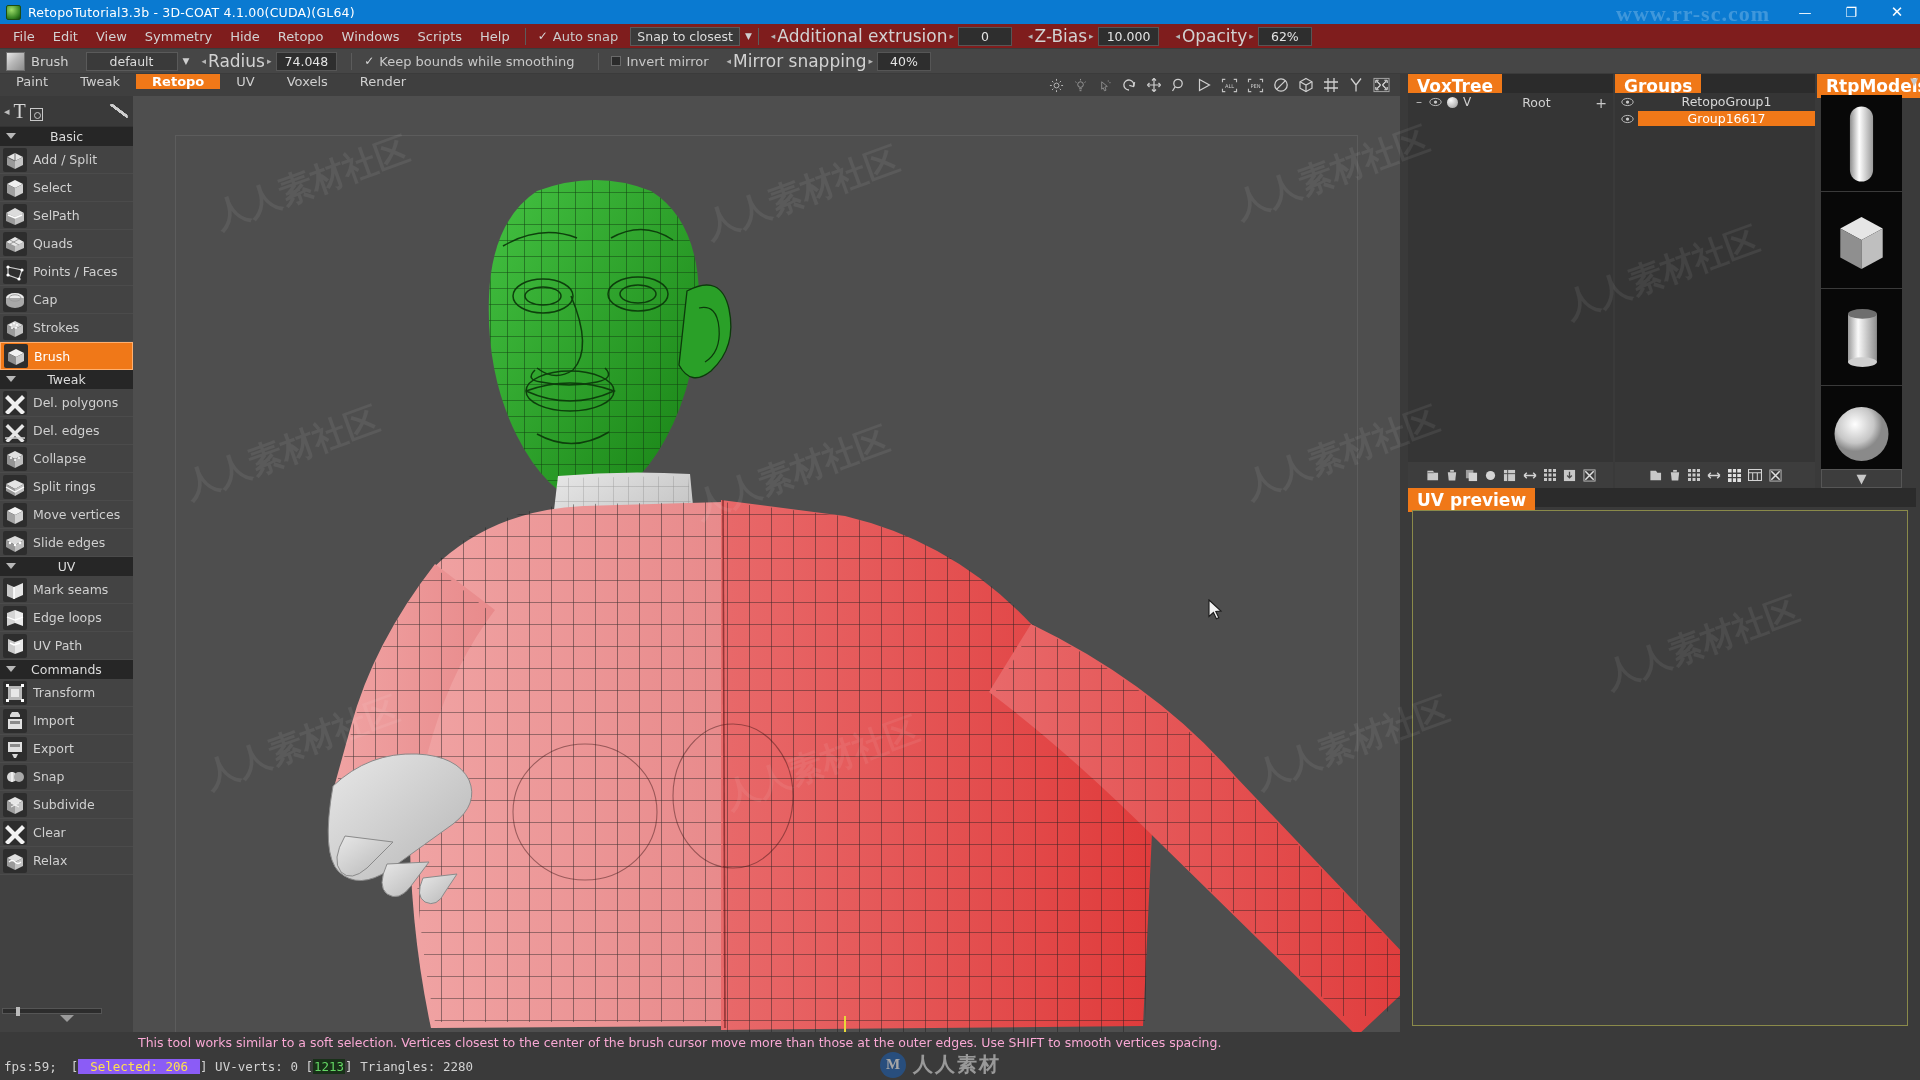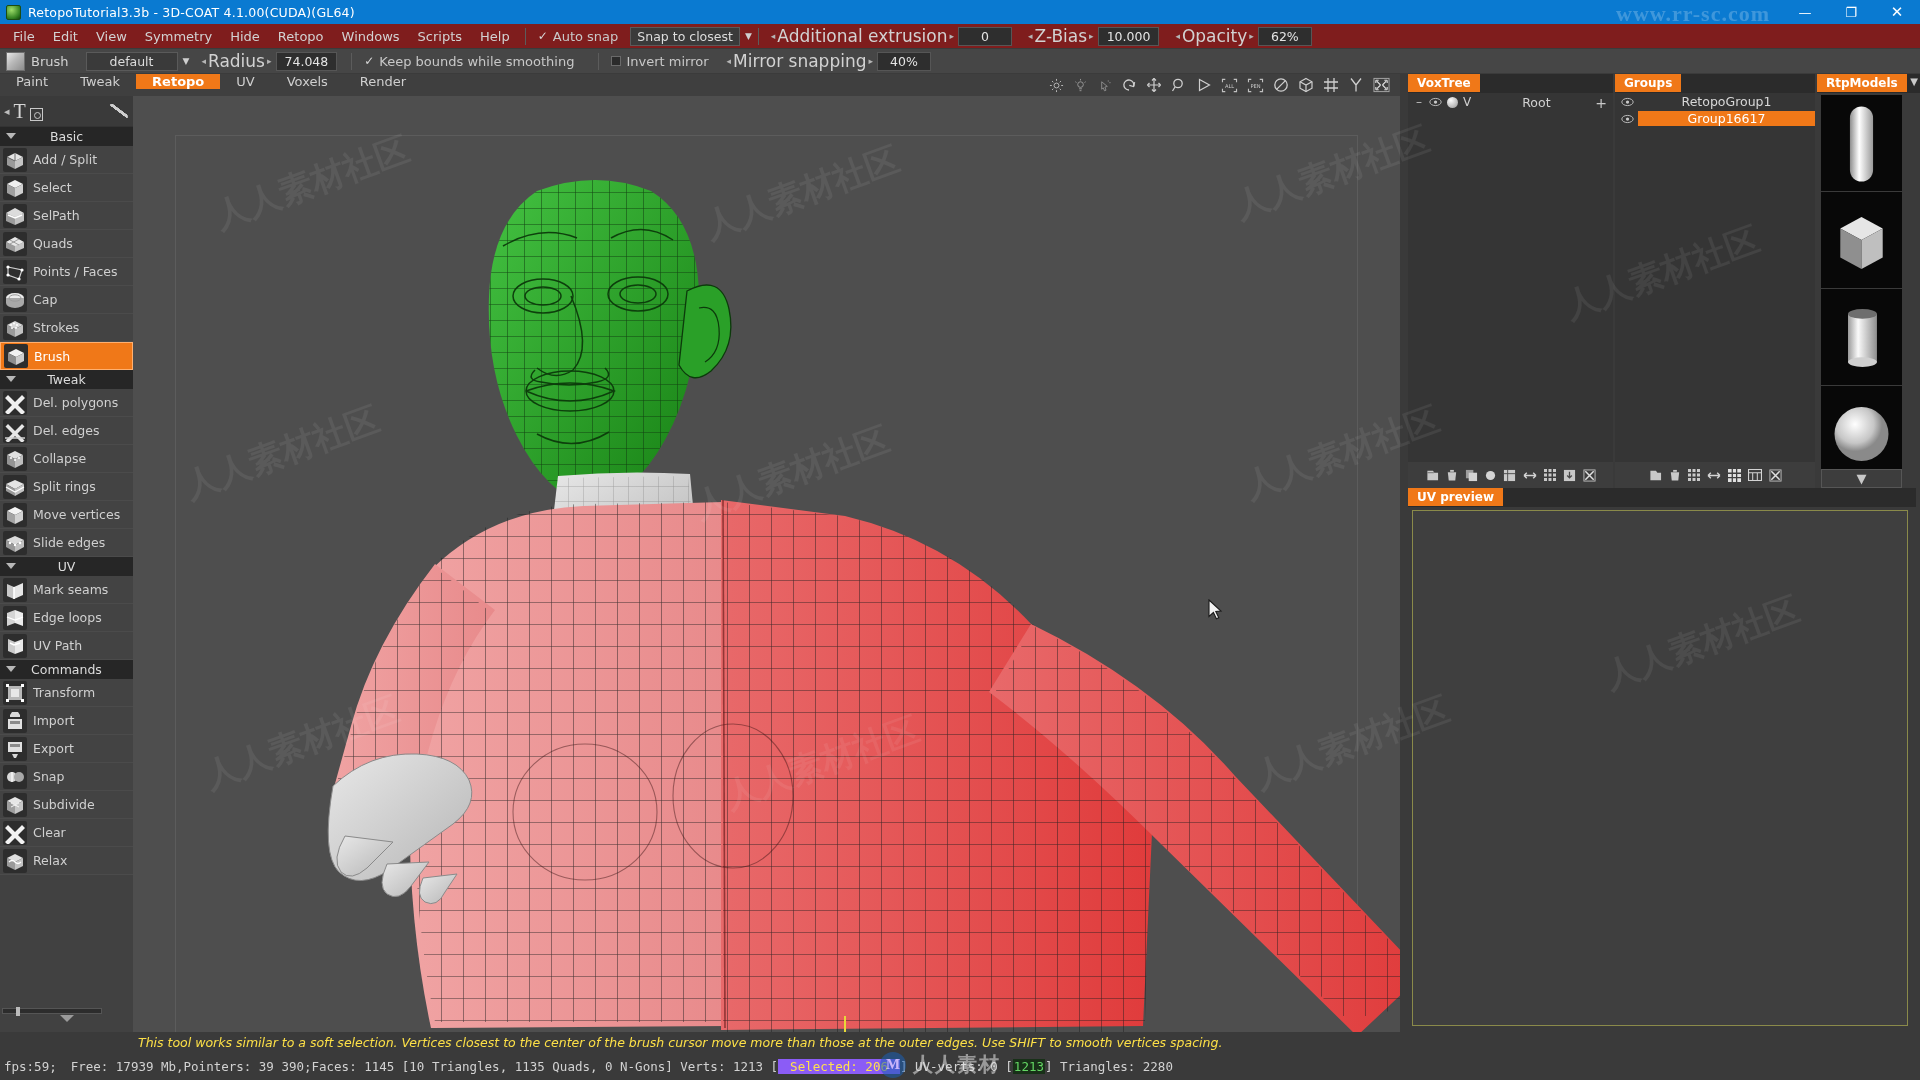--- a/index.html
+++ b/index.html
@@ -109,21 +109,21 @@
   .tool .nm { white-space:nowrap; overflow:hidden; }
 
   
   .viewport { position:absolute; left:133px; top:96px; right:520px; bottom:48px;
               background:#4e4e4e; overflow:hidden; }
   .vp-frame { position:absolute; left:42px; top:39px; right:42px; bottom:0; border:1px solid #5c5c5c; border-bottom:none;}
   .cursor-arrow { position:absolute; left:1075px; top:503px; z-index:30; }
 
   
   .rightdock { position:absolute; right:0; top:74px; width:520px; bottom:48px; background:#3a3a3a;}
-  .panel-tab { display:inline-block; background:#f07818; color:#ffffff; font-size:12px; font-weight:bold;
+  .panel-tab { display:inline-block; background:#f07818; color:#ffffff; font-size:17px; font-weight:bold;
                padding:2px 9px; }
   .panel-tabbar { height:19px; background:#2b2b2b; }
 
   .voxtree { position:absolute; left:8px; top:0; width:205px; height:414px; }
   .groups  { position:absolute; left:215px; top:0; width:200px; height:414px; }
   .rtp     { position:absolute; left:417px; top:0; right:0; height:414px; }
   .panel-body { position:absolute; left:0; right:0; top:19px; bottom:26px; background:#353535; }
   .panel-foot { position:absolute; left:0; right:0; bottom:0; height:26px; background:#3d3d3d;
                 display:flex; align-items:center; justify-content:center; gap:7px; }
   .panel-foot svg { display:block; }
@@ -149,21 +149,21 @@
               border:1px solid #565656; display:flex; align-items:center; justify-content:center;}
 
   .uvprev { position:absolute; left:8px; top:414px; right:4px; bottom:0; }
   .uvprev-head { height:19px; background:#2b2b2b; }
   .uvprev-body { position:absolute; left:4px; right:8px; top:22px; bottom:6px;
                  background:#3f3f3f; border:1px solid #8a8a4a; }
 
   
   .helpbar { position:absolute; left:0; bottom:28px; width:1920px; height:20px; background:#3a3a3a;
              display:flex; align-items:center; }
-  .helpbar .txt { font-size:12.5px; color:#fde047; margin-left:138px;font-style:italic;}
+  .helpbar .txt { font-size:12.5px; color:#f9a8d4; margin-left:138px;}
   .statusbar { position:absolute; left:0; bottom:0; width:1920px; height:28px; background:#3a3a3a;
                display:flex; align-items:center; font-size:12.5px; color:#d2d2d2; padding-left:4px;
                font-family:"DejaVu Sans Mono", monospace;margin-top:24px; }
   .statusbar span { white-space:pre; }
   .sel-hl { background:#8b5cf6; color:#ffe14d; padding:0 12px;}
   .uv-hl  { background:#183018; color:#63d663; padding:0 1px;}
   .slider-mini { position:absolute; left:2px; bottom:30px; width:100px; height:14px; }
   .slider-mini .bar { width:100%; height:6px; background:#2c2c2c; border:1px solid #555;}
   .slider-mini .knob{ position:absolute; left:14px; top:-1px; width:4px; height:9px; background:#bbb;}
   .tri-down-small{ position:absolute; left:60px; bottom:30px; width:0;height:0;
@@ -961,21 +961,20 @@
       <div class="bar"></div>
         <div class="knob"></div>
     </div>
     <div class="tri-down-small"></div>
     <div class="txt">This tool works similar to a soft selection. Vertices closest to the center of the brush cursor move more than those at the outer edges. Use SHIFT to smooth vertices spacing.</div>
   </div>
 
   <div class="statusbar">
     <span>fps:59;</span>
     <span style="width:14px"></span>
-    <span>Free: 17939 Mb,Pointers: 39 390;Faces: 1145 [10 Triangles, 1135 Quads, 0 N-Gons] Verts: 1213 </span>
     <span>[</span>
     <span class="sel-hl">Selected: 206</span>
     <span>]</span>
     <span> UV-verts: 0 </span>
     <span>[</span>
     <span class="uv-hl">1213</span>
     <span>]</span>
     <span> Triangles: 2280</span>
   </div>
 

